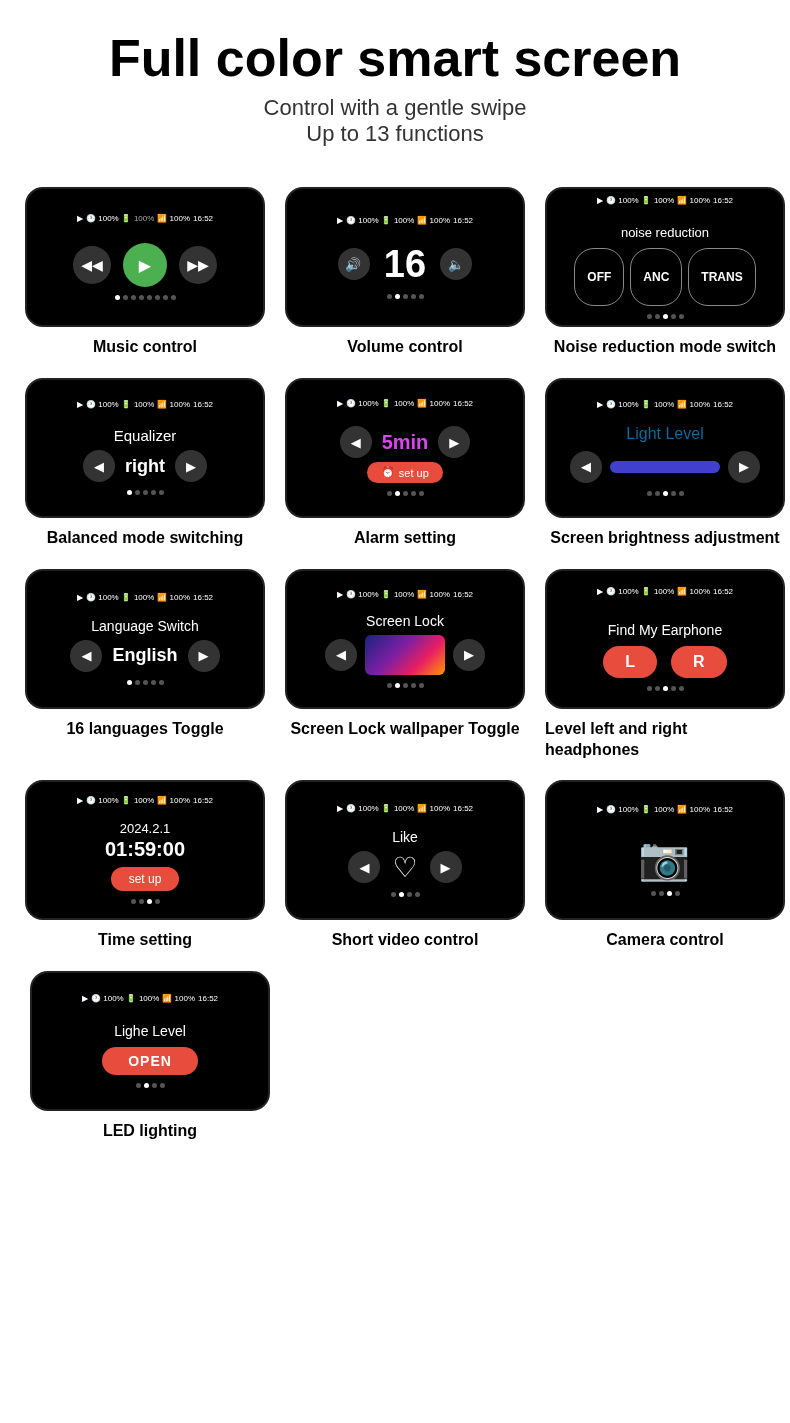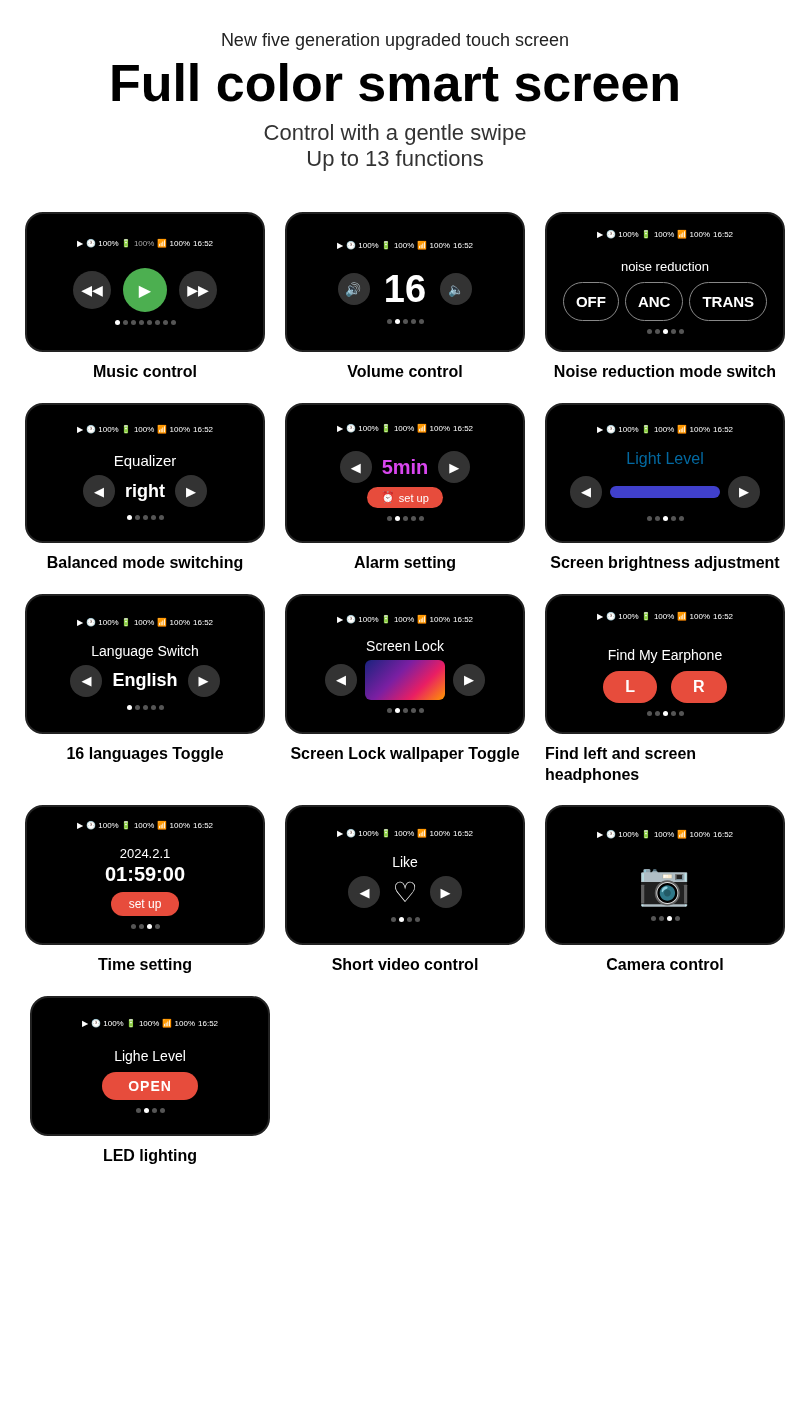--- a/index.html
+++ b/index.html
@@ -125,23 +125,23 @@
       margin-top: 20px;
     }
     .nr-btns {
       display: flex;
       gap: 6px;
       margin-top: 8px;
     }
     .nr-btn {
       border: 1.5px solid #888;
       border-radius: 20px;
-      padding: 10px 12px;
-      color: #fff;
-      font-size: 15px;
+      padding: 21px 12px;
+      color: #fff;
+      font-size: 12px;
       font-weight: bold;
     }
     
     .eq-label {
       color: #fff;
       font-size: 15px;
       margin-top: 18px;
     }
     .eq-value-row {
       display: flex;
@@ -337,21 +337,20 @@
     }
     .sb-sep {
       color: #aaa;
       font-size: 8px;
     }
   </style>
 </head>
 <body>
 
 <div class="header">
-  <div class="subtitle">New five generation upgraded touch screen</div>
   <div class="title">Full color smart screen</div>
   <div class="tagline1">Control with a gentle swipe</div>
   <div class="tagline2">Up to 13 functions</div>
 </div>
 
 <div class="grid">
 
   <div class="cell">
     <div class="screen">
       <div class="status-bar-inner">
@@ -581,21 +580,21 @@
         <div class="fe-btn">R</div>
       </div>
       <div class="dots-row">
         <div class="dot"></div>
         <div class="dot"></div>
         <div class="dot active"></div>
         <div class="dot"></div>
         <div class="dot"></div>
       </div>
     </div>
-    <div class="cell-label">Find left and screen headphones</div>
+    <div class="cell-label">Level left and right headphones</div>
   </div>
 
   <div class="cell">
     <div class="screen">
       <div class="status-bar-inner">
         <span>▶</span>
         <span>🕐 100%</span>
         <span>🔋 100%</span>
         <span>📶 100%</span>
         <span>16:52</span>

